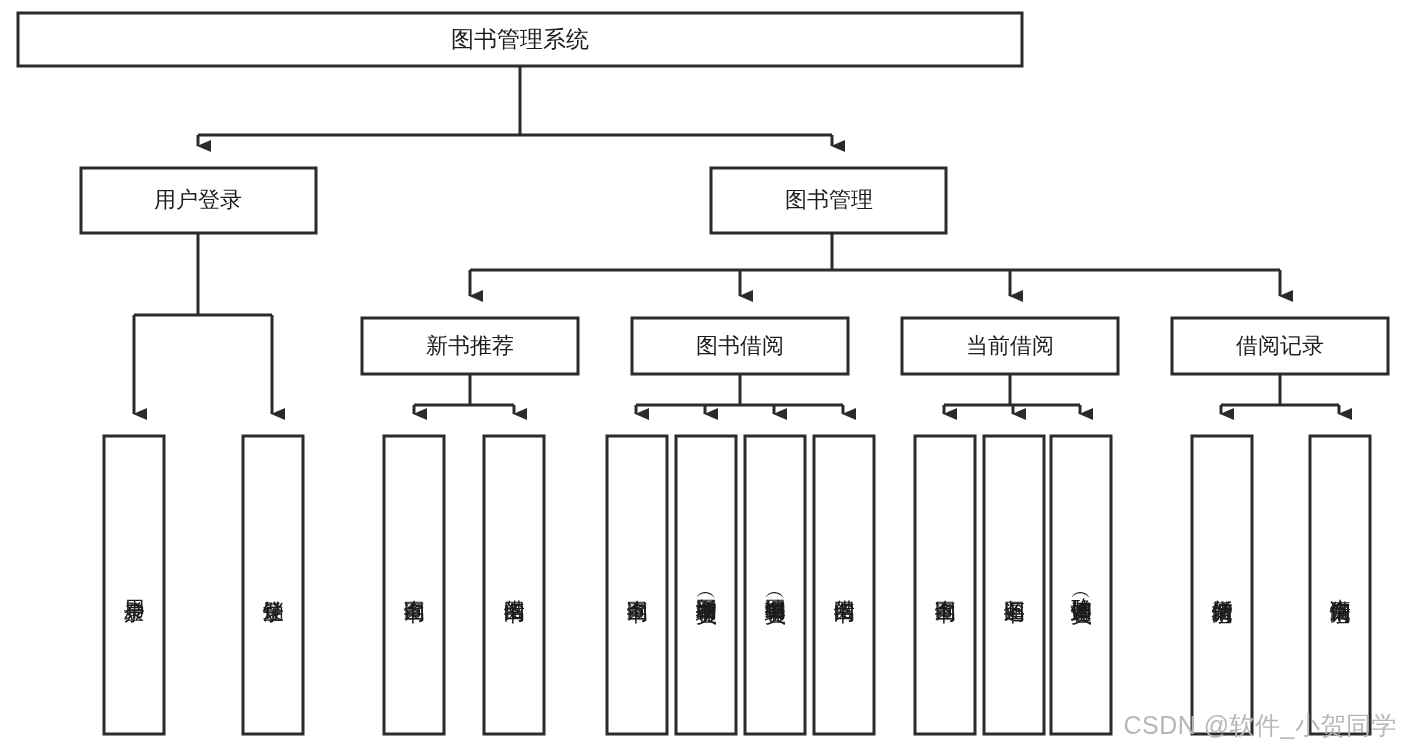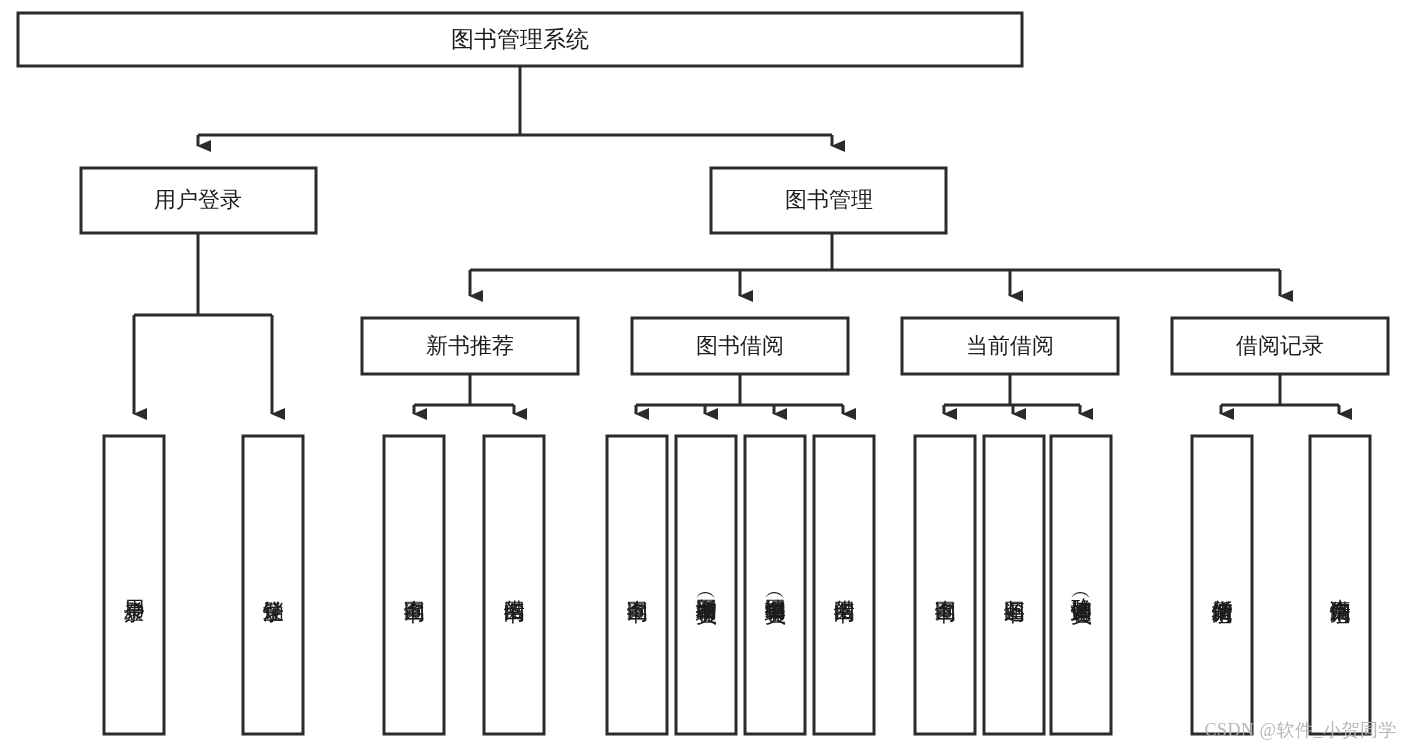--- a/index.html
+++ b/index.html
@@ -65,22 +65,22 @@
     align-items: center;
     justify-content: center;
     text-align: center;
     white-space: nowrap;
     pointer-events: none;
   }
   .watermark {
     position: absolute;
     right: 8px;
     bottom: 5px;
-    font-family: Liberation Serif, serif;
-    font-size: 18px;
+    font-family: Liberation Sans, sans-serif;
+    font-size: 25px;
     color: #b7b7b7;
     letter-spacing: 0.5px;
     white-space: nowrap;
     margin-top: 7px;
   }
 </style>
 </head>
 <body>
 
 <div id="diagram-root">

